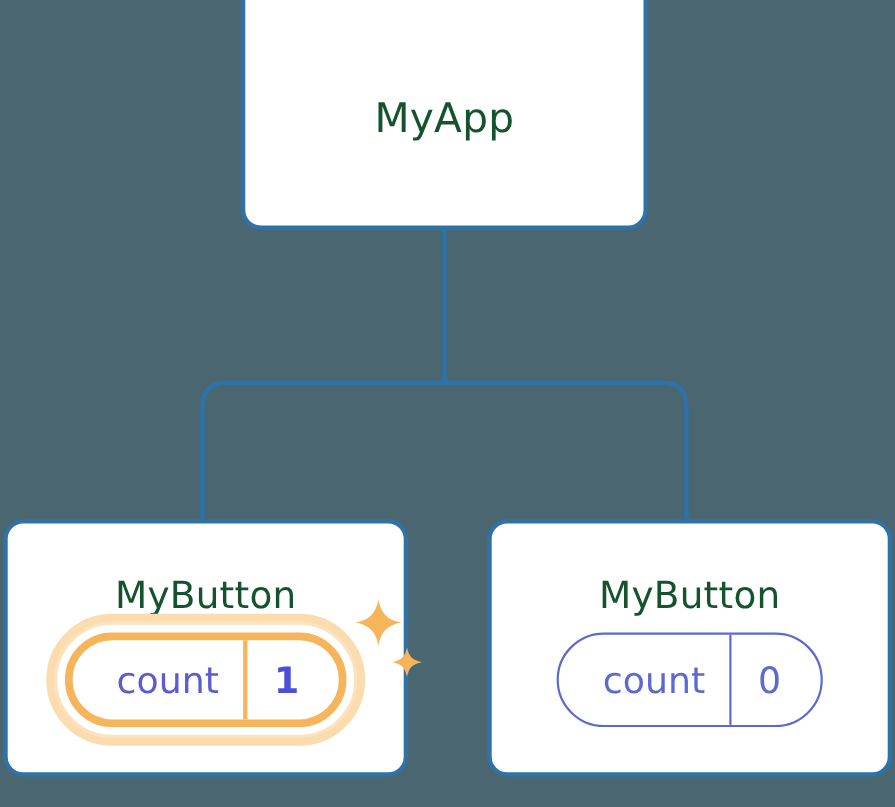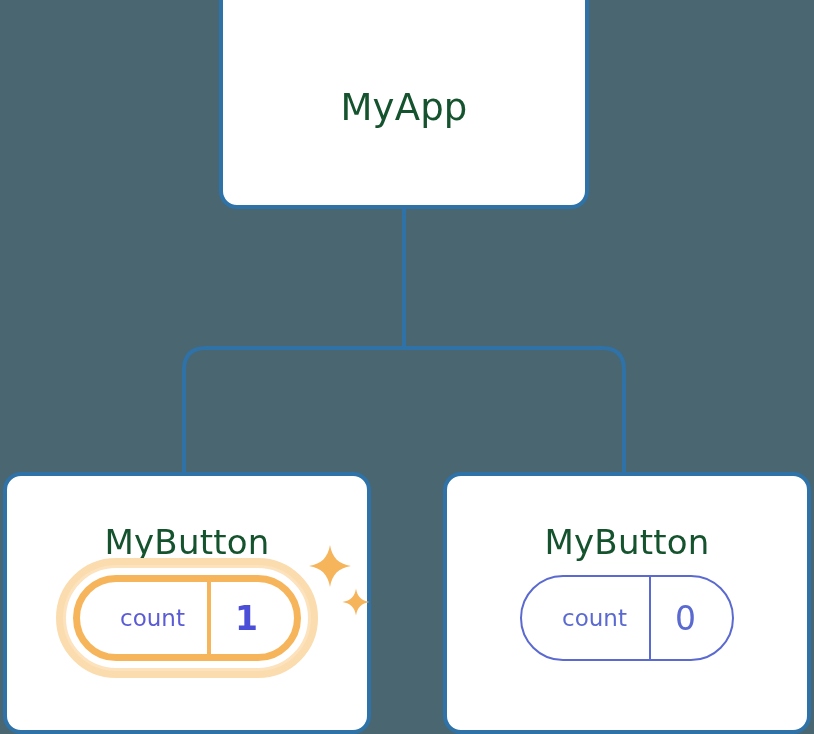--- a/index.html
+++ b/index.html
@@ -65,21 +65,21 @@
   }
   #card-root .card-title {
     top: 134px;
     font-size: 37px;
   }
 
   
   .card-child {
     top: 472px;
     width: 368px;
-    height: 262px;
+    height: 234px;
     border-bottom-left-radius: 18px;
     border-bottom-right-radius: 18px;
   }
   #card-child-left  { left: 3px; }
   #card-child-right { left: 443px; }
 
   .card-child .card-title {
     top: 46px;
     font-size: 34px;
   }
@@ -113,21 +113,21 @@
 
   .pill-cell {
     display: flex;
     align-items: center;
     justify-content: center;
     box-sizing: border-box;
   }
 
   .pill-key {
     padding: 0 22px 0 40px;
-    font-size: 23px;
+    font-size: 33px;
   }
   .pill-val {
     padding: 0 36px 0 24px;
     font-size: 33px;
     min-width: 24px;
   }
 
   
   .pill--plain {
     border: 2px solid #5b6ad0;

